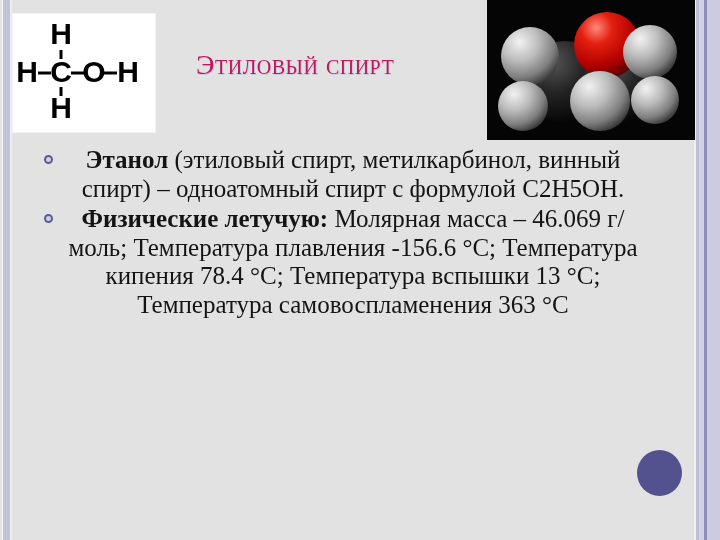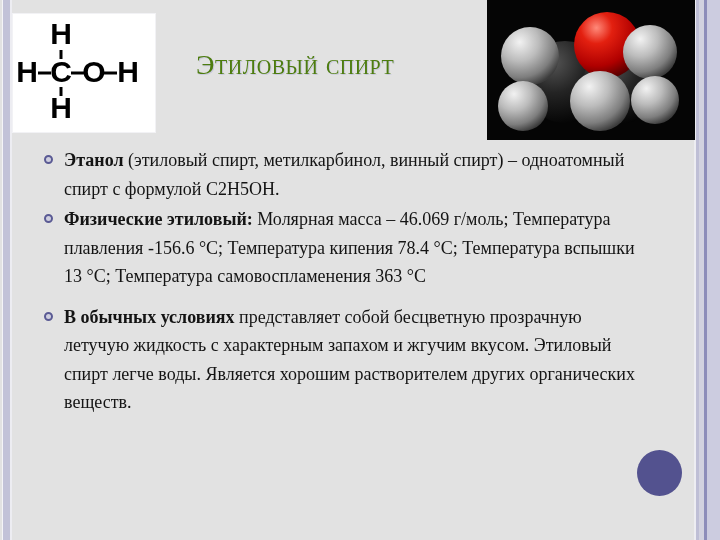--- a/index.html
+++ b/index.html
@@ -62,45 +62,45 @@
   }
   .molecule-svg { display: block; width: 208px; height: 140px; }
 
   
   .title {
     position: absolute;
     left: 196px;
     top: 48px;
     width: 290px;
     height: 36px;
-    color: #4d7c0f;
+    color: #be185d;
     font-family: "Liberation Serif", "DejaVu Serif", serif;
     font-size: 28px;
     line-height: 34px;
     font-variant: small-caps;
     letter-spacing: 0.5px;
     white-space: nowrap;
     text-shadow: 1px 1px 0 #c9c9dd;
   }
 
   
   .body {
     position: absolute;
     left: 42px;
     top: 146px;
     width: 600px;
   }
   .bullet-row {
     position: relative;
     padding-left: 22px;
     margin: 0 0 2px 0;
-    font-size: 18px;
+    font-size: 25px;
     line-height: 28.5px;
     color: #141414;
-    text-align: left;
+    text-align: center;
   }
   .bullet-marker {
     position: absolute;
     left: 2px;
     top: 9px;
     width: 9px;
     height: 9px;
     border-radius: 50%;
     border: 2.5px solid #5a5a94;
     background: #cfcfdf;
@@ -201,22 +201,18 @@
 
   <div class="body">
 
     <p class="bullet-row">
       <span class="bullet-marker"></span>
       <b>Этанол</b><span> (этиловый спирт, метилкарбинол, винный спирт) – одноатомный спирт с формулой C2H5OH.</span>
     </p>
 
     <p class="bullet-row sp-after">
       <span class="bullet-marker"></span>
-      <b>Физические этиловый:</b><span> Молярная масса – 46.069 г/моль;  Температура плавления -156.6 °С; Температура кипения  78.4 °С; Температура вспышки   13 °С; Температура самовоспламенения 363 °С</span>
+      <b>Физические летучую:</b><span> Молярная масса – 46.069 г/моль;  Температура плавления -156.6 °С; Температура кипения  78.4 °С; Температура вспышки   13 °С; Температура самовоспламенения 363 °С</span>
     </p>
 
-    <p class="bullet-row">
-      <span class="bullet-marker"></span>
-      <b>В обычных условиях</b><span> представляет собой бесцветную прозрачную летучую жидкость с характерным запахом и жгучим вкусом. Этиловый спирт легче воды. Является хорошим растворителем других органических веществ.</span>
-    </p>
 
   </div>
 </div>
 
 </body></html>

